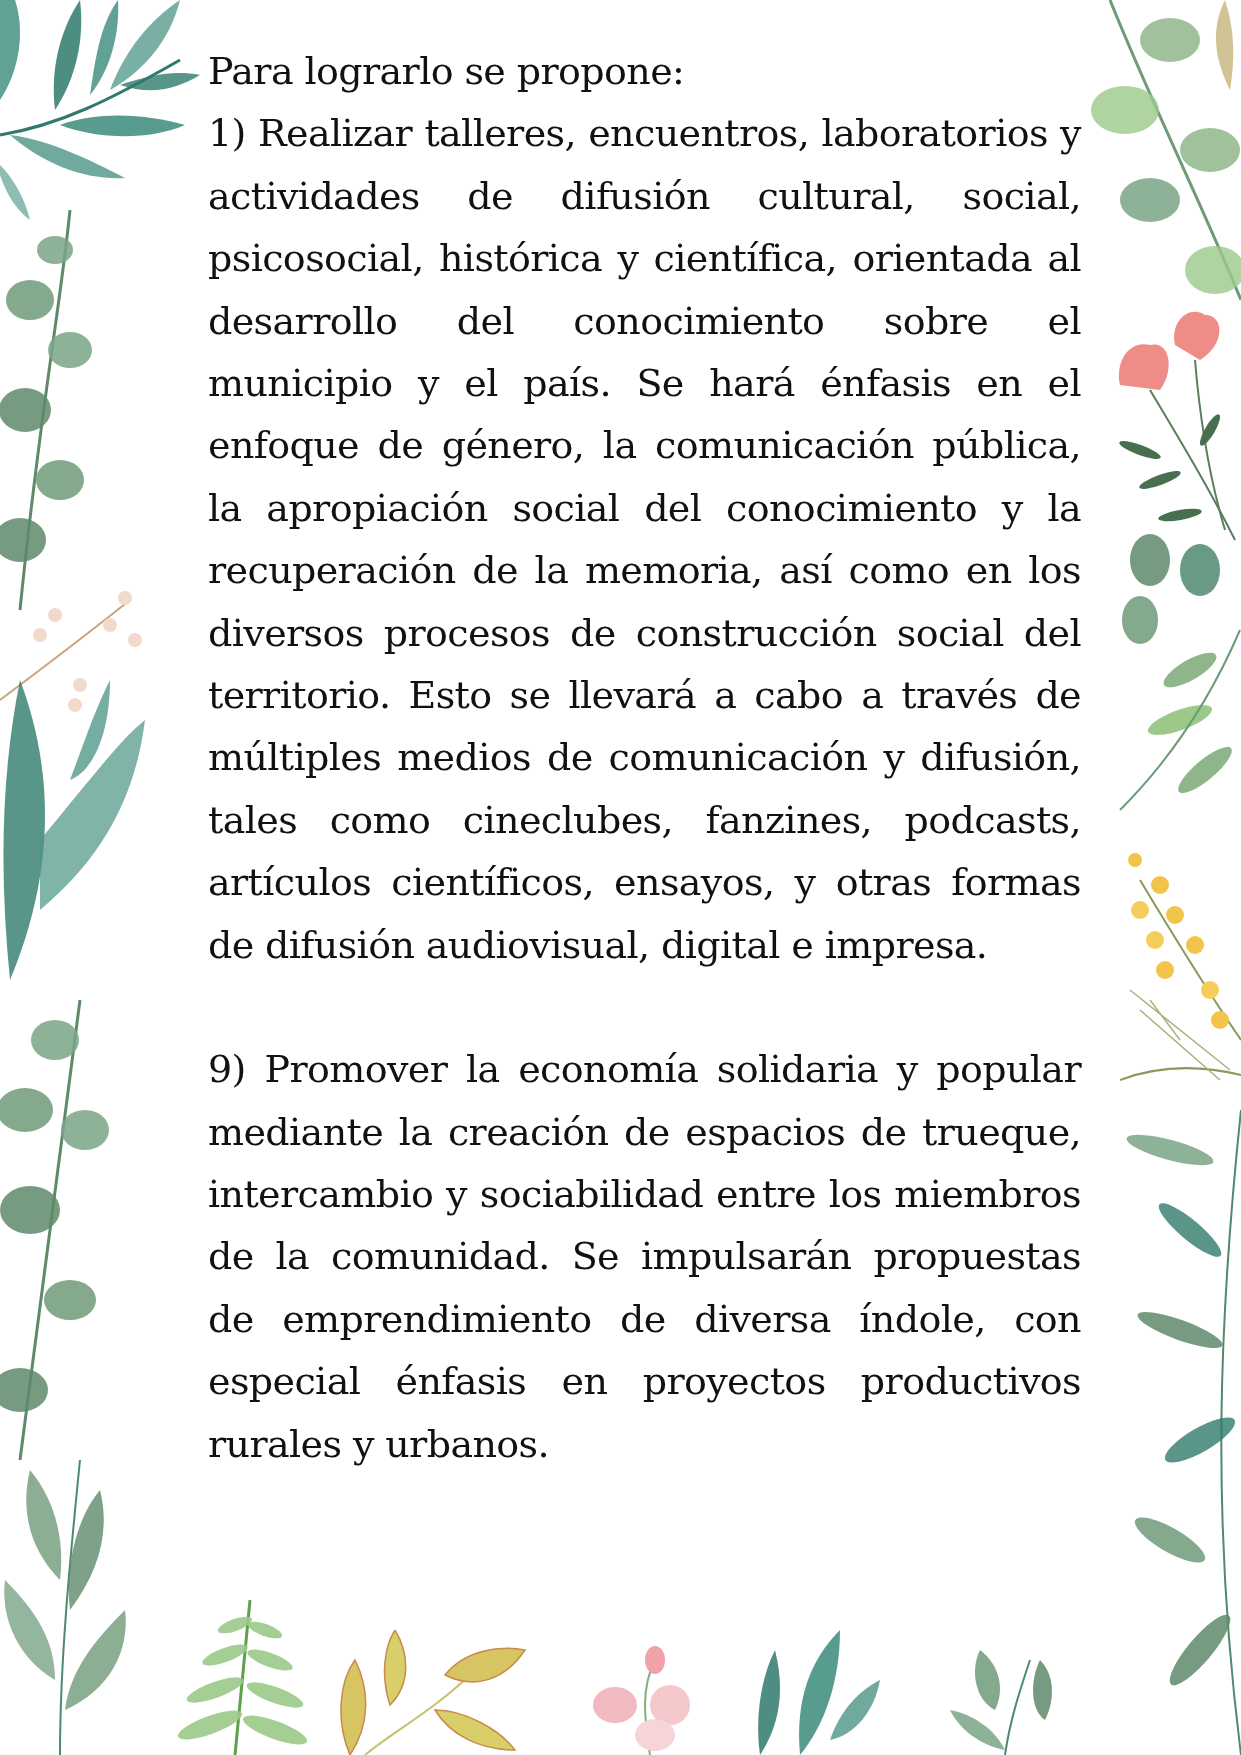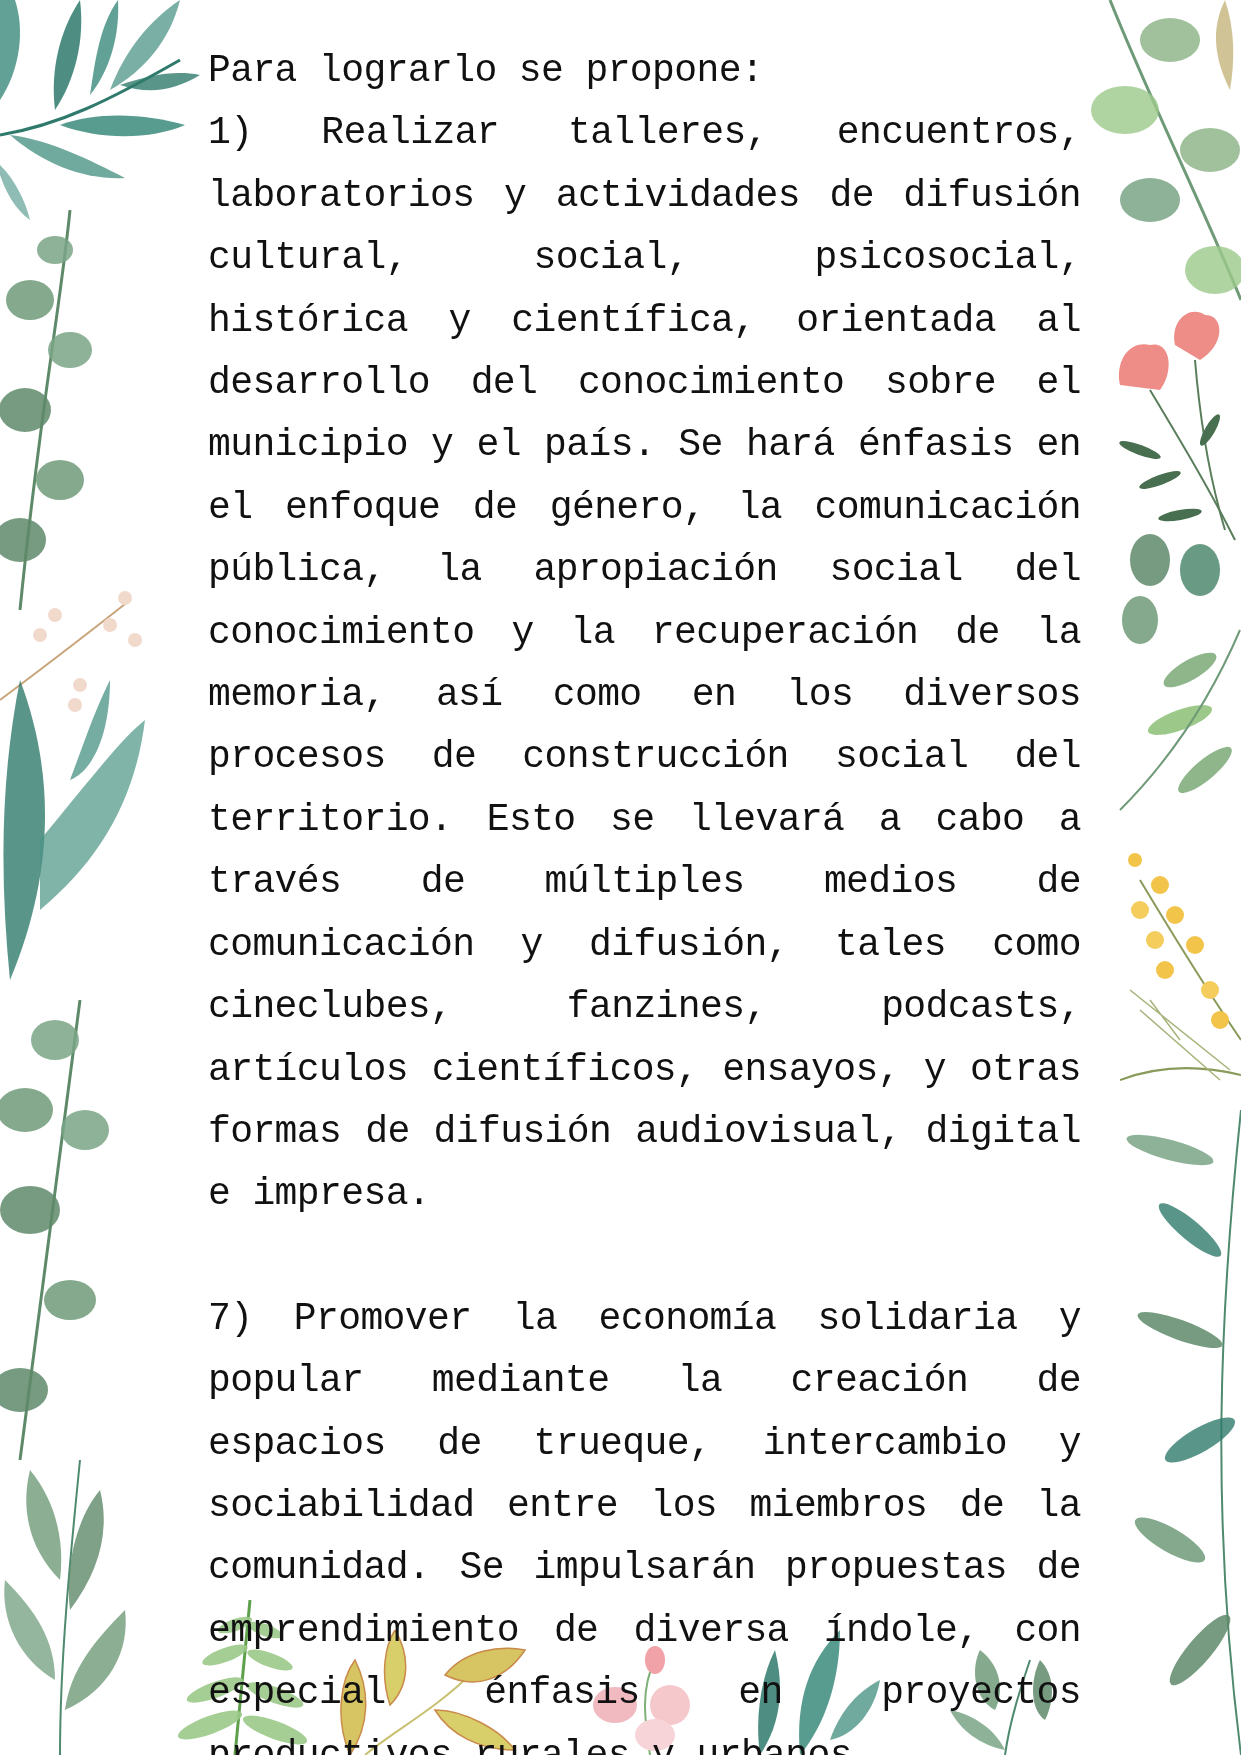--- a/index.html
+++ b/index.html
@@ -10,21 +10,21 @@
     .decor { position: absolute; inset: 0; pointer-events: none; }
     .decor svg { position: absolute; }
     .content {
       position: absolute; left: 208px; top: 40px; width: 873px;
       font-family: "DejaVu Serif", serif;
       color: #111111;
       font-size: 38px;
       line-height: 62.4px;
       letter-spacing: -0.6px;
     }
-    .content p { margin: 0; text-align: justify; text-align-last: left; font-family: Liberation Mono, monospace; }
+    .content p { margin: 0; text-align: justify; text-align-last: left; }
     .intro { margin-bottom: 0; }
     .gap { height: 62px; }
   </style>
 </head>
 <body>
 
 <div class="decor">
 
   <svg style="left:0;top:0" width="200" height="230" viewBox="0 0 200 230">
     <path d="M0 135 C60 125 110 100 180 60" stroke="#2f7a6c" stroke-width="3" fill="none"></path>
@@ -180,14 +180,14 @@
     <path d="M30 0 C20 20 25 50 45 60 C55 40 50 15 30 0Z" fill="#6f9a78" opacity="0.85"></path>
     <path d="M90 10 C80 30 80 60 95 70 C105 50 105 25 90 10Z" fill="#5e8a6a" opacity="0.85"></path>
     <path d="M0 60 C10 80 30 95 55 100 C45 80 25 65 0 60Z" fill="#7aa486" opacity="0.85"></path>
   </svg>
 </div>
 
 <div class="content">
   <p class="intro">Para lograrlo se propone:</p>
   <p>1) Realizar talleres, encuentros, laboratorios y actividades de difusión cultural, social, psicosocial, histórica y científica, orientada al desarrollo del conocimiento sobre el municipio y el país. Se hará énfasis en el enfoque de género, la comunicación pública, la apropiación social del conocimiento y la recuperación de la memoria, así como en los diversos procesos de construcción social del territorio. Esto se llevará a cabo a través de múltiples medios de comunicación y difusión, tales como cineclubes, fanzines, podcasts, artículos científicos, ensayos, y otras formas de difusión audiovisual, digital e impresa.</p>
   <div class="gap"></div>
-  <p>7) Promover la economía solidaria y popular mediante la creación de espacios de trueque, intercambio y sociabilidad entre los miembros de la comunidad. Se impulsarán propuestas de emprendimiento de diversa índole, con especial énfasis en proyectos productivos rurales y urbanos.</p>
+  <p>9) Promover la economía solidaria y popular mediante la creación de espacios de trueque, intercambio y sociabilidad entre los miembros de la comunidad. Se impulsarán propuestas de emprendimiento de diversa índole, con especial énfasis en proyectos productivos rurales y urbanos.</p>
 </div>
 
 </body></html>

